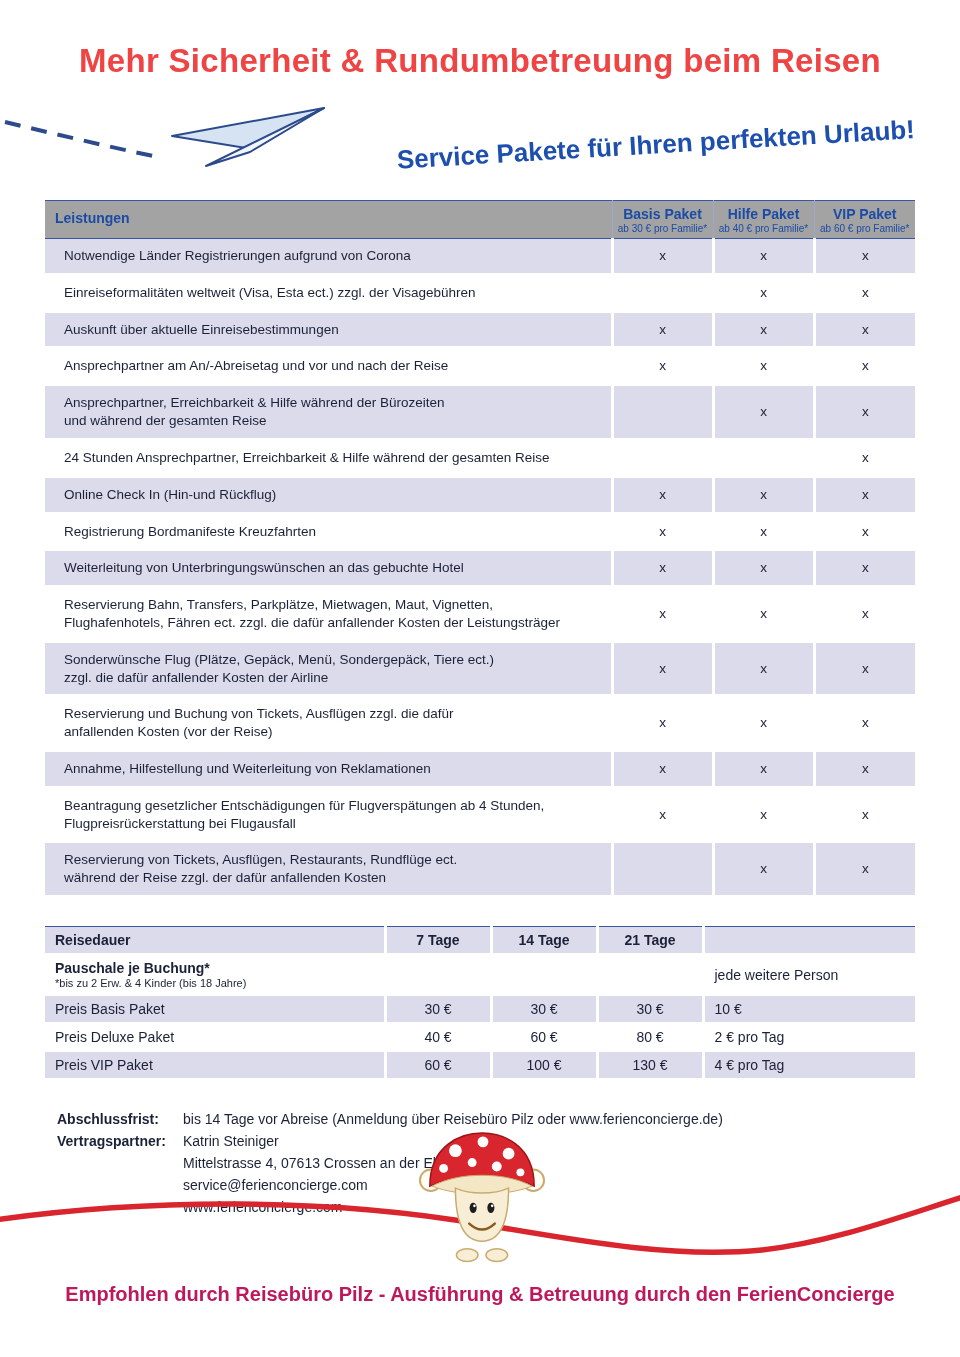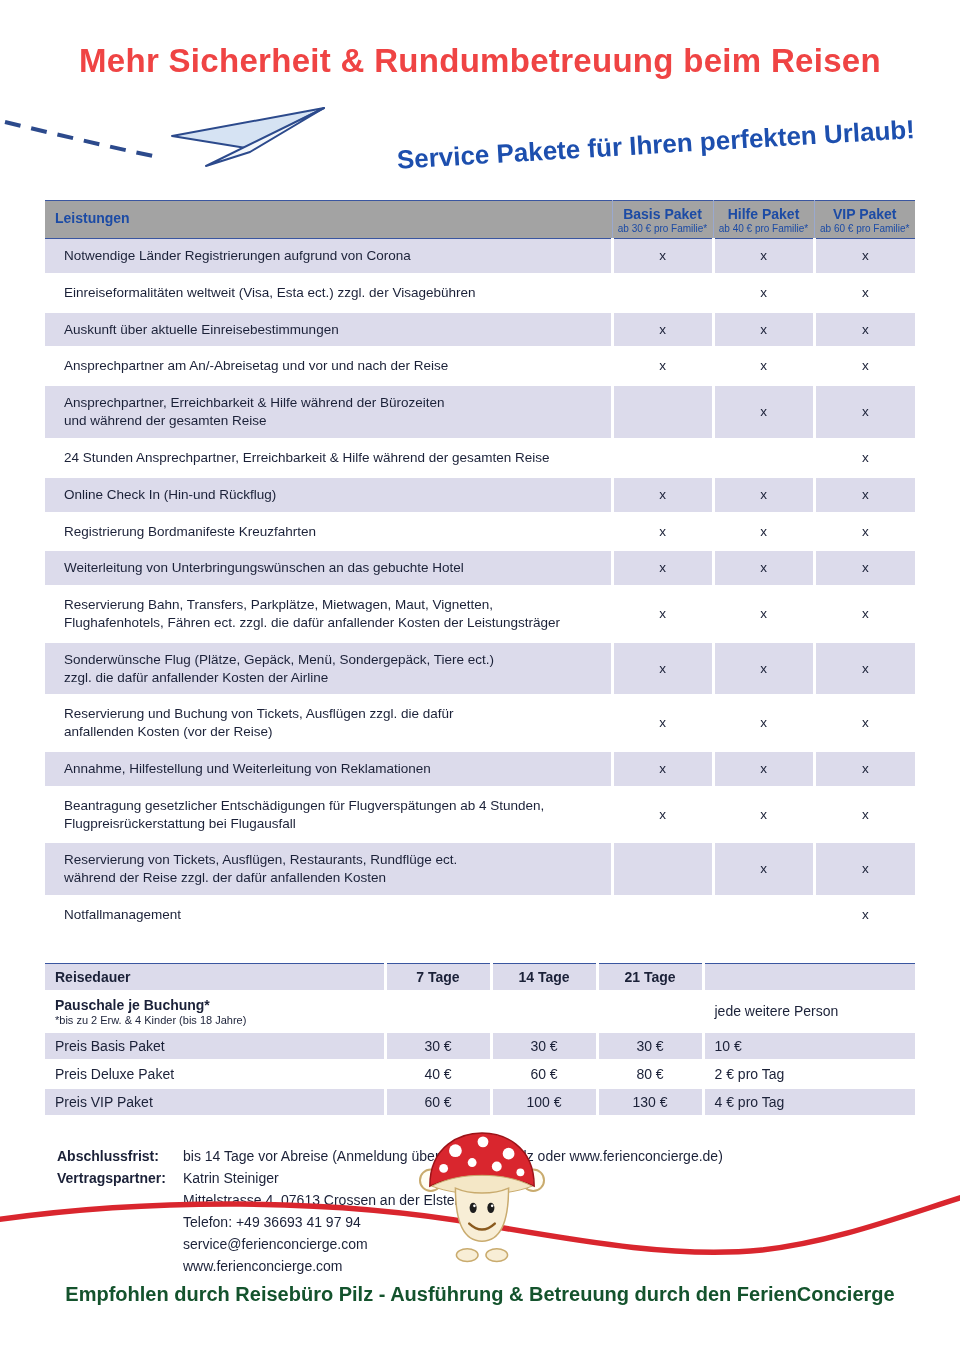--- a/index.html
+++ b/index.html
@@ -66,21 +66,21 @@
   .clabel { flex:0 0 126px; font-weight:bold; font-size:14px; }
   .cvalue { font-size:14px; }
 
   
   .wave { position:absolute; left:0; top:1178px; width:960px; height:100px; }
   .mascot { position:absolute; left:418px; top:1126px; width:128px; height:140px; }
 
   
   .banner {
     position:absolute; left:0; right:0; top:1283px; text-align:center;
-    font-size:20px; font-weight:bold; color:#14532d; white-space:nowrap;
+    font-size:20px; font-weight:bold; color:#be185d; white-space:nowrap;
   }
 </style>
 </head>
 <body>
 
 <div class="page">
 
   <h1 class="title">Mehr Sicherheit &amp; Rundumbetreuung beim Reisen</h1>
 
   <div class="hero">
@@ -222,26 +222,20 @@
         </tr>
 
         <tr>
           <td class="label">Reservierung von Tickets, Ausflügen, Restaurants, Rundflüge ect.
 während der Reise zzgl. der dafür anfallenden Kosten</td>
           <td class="mark"></td>
           <td class="mark">x</td>
           <td class="mark">x</td>
         </tr>
 
-        <tr>
-          <td class="label">Notfallmanagement</td>
-          <td class="mark"></td>
-          <td class="mark"></td>
-          <td class="mark">x</td>
-        </tr>
       </tbody>
   </table>
 
   <table class="pricing">
     <colgroup>
       <col class="p-labelcol">
       <col class="p-daycol">
         <col class="p-daycol">
         <col class="p-daycol">
       <col>
@@ -299,24 +293,20 @@
     <div class="crow">
       <span class="clabel">Vertragspartner:</span>
       <span class="cvalue">Katrin Steiniger</span>
     </div>
     <div class="crow">
       <span class="clabel"></span>
       <span class="cvalue">Mittelstrasse 4, 07613 Crossen an der Elster</span>
     </div>
     <div class="crow">
       <span class="clabel"></span>
-      <span class="cvalue">Telefon: +49 36693 41 97 94</span>
-    </div>
-    <div class="crow">
-      <span class="clabel"></span>
       <span class="cvalue">service@ferienconcierge.com</span>
     </div>
     <div class="crow">
       <span class="clabel"></span>
       <span class="cvalue">www.ferienconcierge.com</span>
     </div>
   </div>
 
 </div>
 

